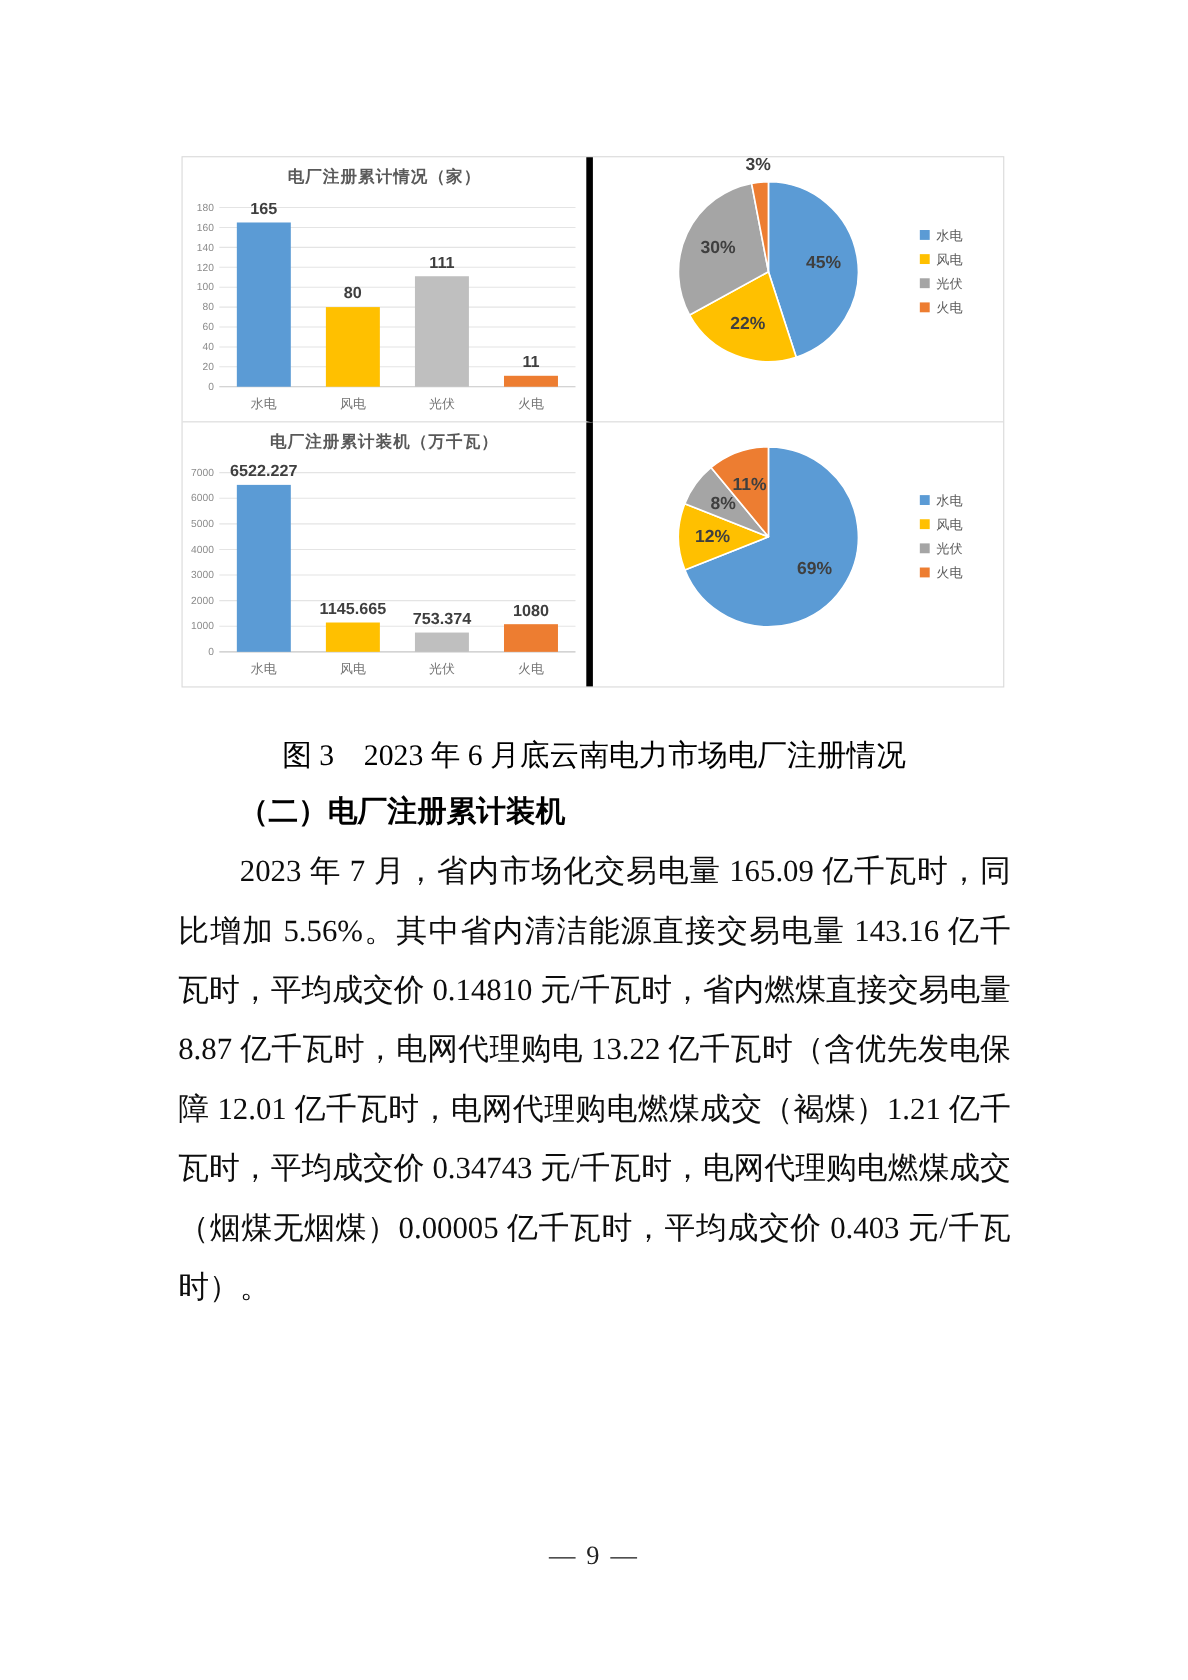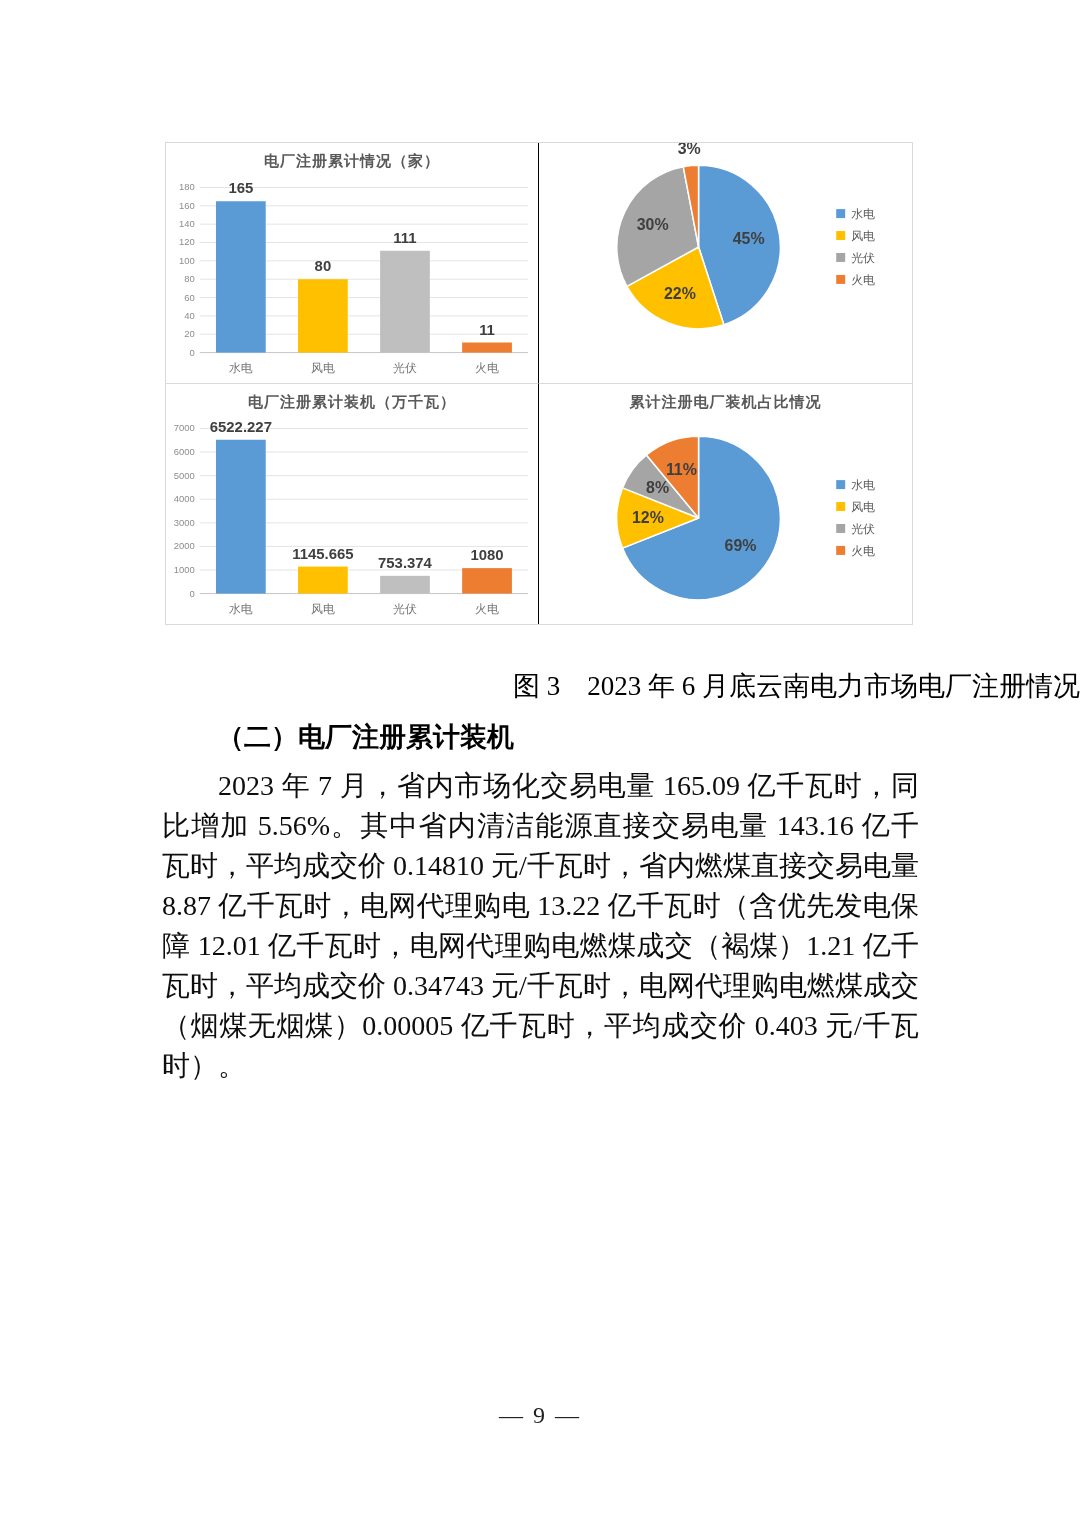--- a/index.html
+++ b/index.html
@@ -15,44 +15,44 @@
     position: absolute; left: 165px; top: 142px;
     width: 748px; height: 483px;
     display: grid;
     grid-template-columns: 1fr 1fr;
     grid-template-rows: 1fr 1fr;
     border: 1px solid #d9d9d9;
     background: #ffffff;
     box-sizing: border-box;
   }
   .panel { box-sizing: border-box; overflow: hidden; }
-  .panel.bl { border-right: 1px solid #000000; }
+  .panel.bl { border-right: 6px solid #000000; }
   .panel.bt { border-bottom: 1px solid #d9d9d9; }
   .panel-title {
     height: 30px; line-height: 36px;
     text-align: center;
     font-weight: bold; font-size: 15px;
     color: #595959;
     letter-spacing: 1px;
   }
   svg.chart { display: block; width: 100%; height: 208px;
     font-family: "Liberation Sans", "DejaVu Sans", sans-serif; }
   .figure-caption {
     position: absolute; top: 668px; left: 0; width: 1080px;
-    text-align: right;
+    text-align: center;
     font-size: 27px; color: #000000;
   }
   .section-heading {
     position: absolute; top: 719px; left: 163px; width: 755px;
     font-size: 27px; font-weight: bold; color: #000000;
     text-indent: 2em;
   }
   .body-text {
     position: absolute; top: 766px; left: 162px; width: 757px;
-    font-size: 28px; line-height: 40px;
+    font-size: 28px; line-height: 54px;
     text-align: justify;
     color: #0d0d0d;
   }
   .body-text p { margin: 0; text-indent: 2em; }
   .body-text p + p { margin-top: 2px; }
   .page-number {
     position: absolute; top: 1402px; left: 0; width: 1080px;
     text-align: center; font-size: 24px; color: #222222;
     letter-spacing: 2px;
   }
@@ -145,21 +145,20 @@
         <text x="157.75" y="200" font-size="12" fill="#737373" text-anchor="middle" font-weight="normal">风电</text>
         <rect x="215.25" y="162.1342737142857" width="50" height="17.86572628571429" fill="#BFBFBF"></rect>
         <text x="240.25" y="154.1342737142857" font-size="15" fill="#3f3f3f" text-anchor="middle" font-weight="bold">753.374</text>
         <text x="240.25" y="200" font-size="12" fill="#737373" text-anchor="middle" font-weight="normal">光伏</text>
         <rect x="297.75" y="154.38857142857142" width="50" height="25.611428571428576" fill="#ED7D31"></rect>
         <text x="322.75" y="146.38857142857142" font-size="15" fill="#3f3f3f" text-anchor="middle" font-weight="bold">1080</text>
         <text x="322.75" y="200" font-size="12" fill="#737373" text-anchor="middle" font-weight="normal">火电</text>
       </svg>
   </div>
   <div class="panel">
-    <div class="panel-title">累计注册电厂装机占比情况</div>
     <svg class="chart" viewBox="0 0 374 208">
         <path d="M 160 104 L 160 22 A 82 82 0 1 1 83.7583281571634 134.18621332014365 Z" fill="#5B9BD5" stroke="#ffffff" stroke-width="1.5" stroke-linejoin="round"></path>
         <text x="202.04877639611874" y="137.57631893000232" font-size="16" fill="#3f3f3f" text-anchor="middle" font-weight="bold">69%</text>
         <path d="M 160 104 L 83.7583281571634 134.18621332014365 A 82 82 0 0 1 83.75832815716338 73.81378667985645 Z" fill="#FFC000" stroke="#ffffff" stroke-width="1.5" stroke-linejoin="round"></path>
         <text x="109.16" y="109.00000000000003" font-size="16" fill="#3f3f3f" text-anchor="middle" font-weight="bold">12%</text>
         <path d="M 160 104 L 83.75832815716338 73.81378667985645 A 82 82 0 0 1 107.7312328406074 40.817914092385315 Z" fill="#A5A5A5" stroke="#ffffff" stroke-width="1.5" stroke-linejoin="round"></path>
         <text x="118.86957600597765" y="79.11699777345069" font-size="16" fill="#3f3f3f" text-anchor="middle" font-weight="bold">8%</text>
         <path d="M 160 104 L 107.7312328406074 40.817914092385315 A 82 82 0 0 1 159.99999999999991 22 Z" fill="#ED7D31" stroke="#ffffff" stroke-width="1.5" stroke-linejoin="round"></path>
         <text x="142.77856413472935" y="61.1656217063672" font-size="16" fill="#3f3f3f" text-anchor="middle" font-weight="bold">11%</text>
         <rect x="298" y="66" width="9" height="9" fill="#5B9BD5"></rect>

